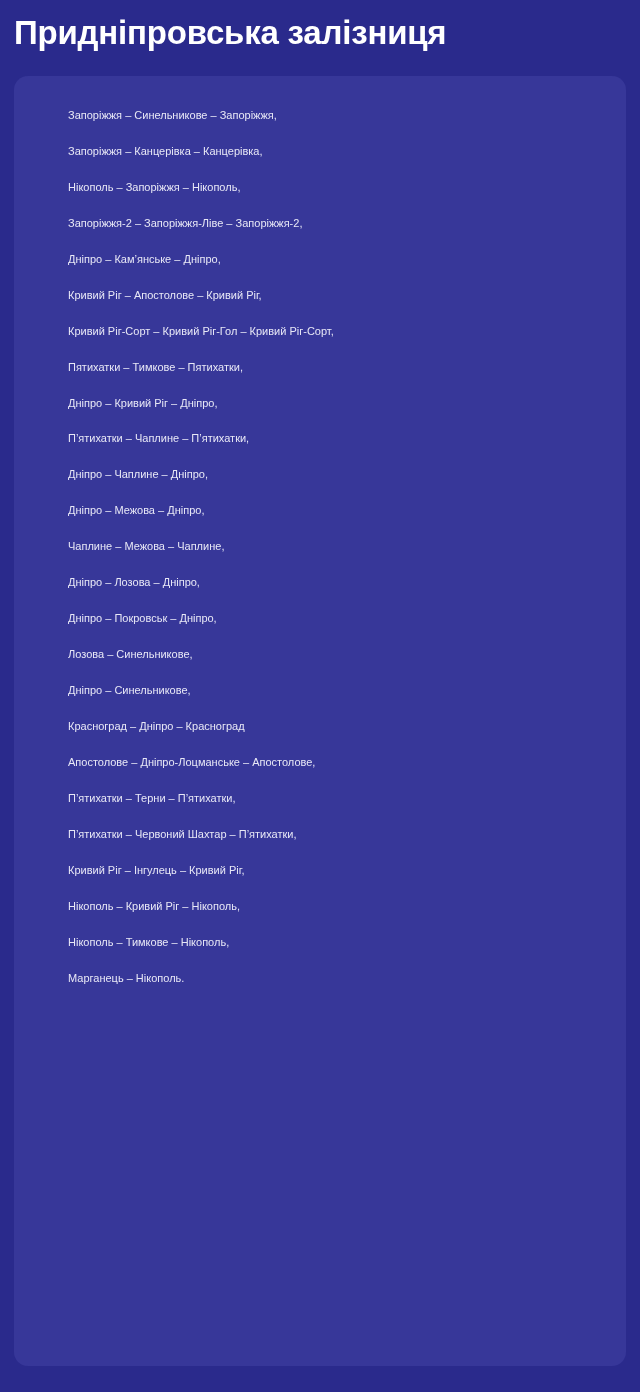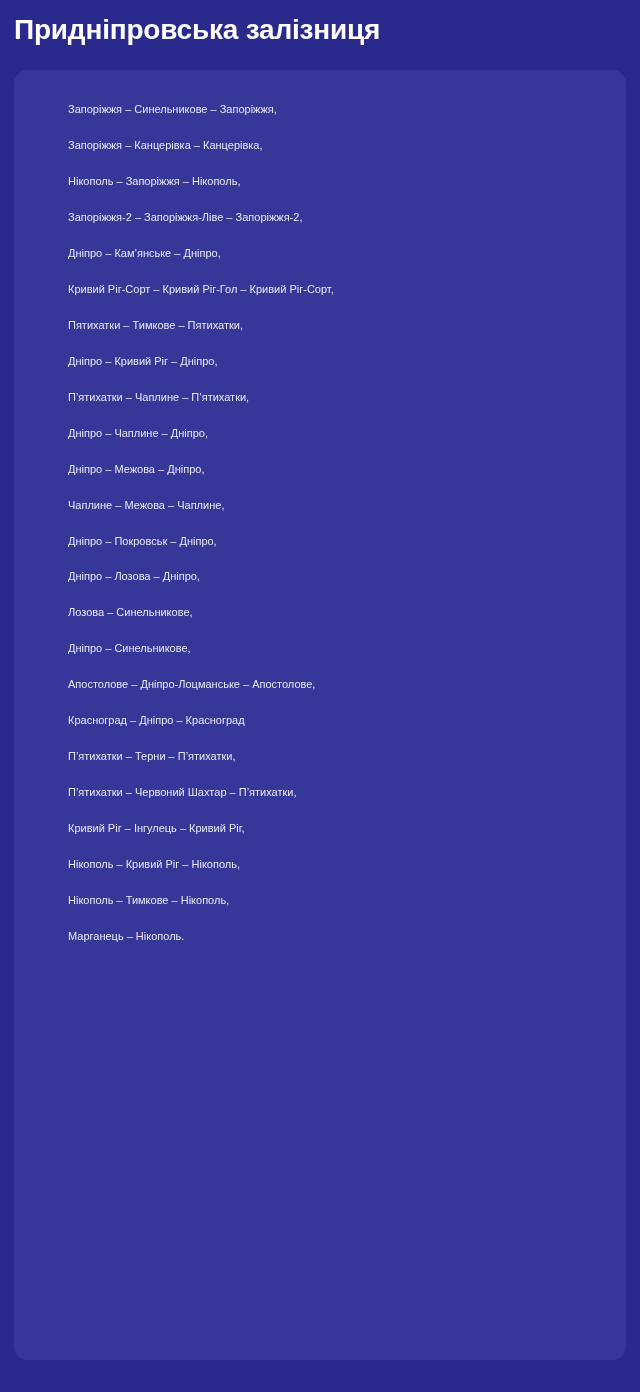--- a/index.html
+++ b/index.html
@@ -16,21 +16,21 @@
   .page {
     width: 640px;
     min-height: 1392px;
     box-sizing: border-box;
     background: #2a2a8c;
     padding: 0;
     position: relative;
   }
   .page-title {
     color: #ffffff;
-    font-size: 28px;
+    font-size: 33px;
     font-weight: bold;
     line-height: 1.15;
     padding: 14px 14px 0 14px;
     margin: 0;
     letter-spacing: -0.2px;
   }
   .card {
     margin: 24px 14px 0 14px;
     background: #373799;
     border-radius: 14px;
@@ -57,33 +57,34 @@
 
 <div class="page">
   <h1 class="page-title">Придніпровська залізниця</h1>
   <div class="card">
     <ul class="route-list">
         <li class="route-item">Запоріжжя – Синельникове – Запоріжжя,</li>
         <li class="route-item">Запоріжжя – Канцерівка – Канцерівка,</li>
         <li class="route-item">Нікополь – Запоріжжя – Нікополь,</li>
         <li class="route-item">Запоріжжя-2 – Запоріжжя-Ліве – Запоріжжя-2,</li>
         <li class="route-item">Дніпро – Кам’янське – Дніпро,</li>
+        <li class="route-item">Кривий Ріг – Апостолове – Кривий Ріг,</li>
         <li class="route-item">Кривий Ріг-Сорт – Кривий Ріг-Гол – Кривий Ріг-Сорт,</li>
         <li class="route-item">Пятихатки – Тимкове – Пятихатки,</li>
         <li class="route-item">Дніпро – Кривий Ріг – Дніпро,</li>
         <li class="route-item">П’ятихатки – Чаплине – П’ятихатки,</li>
         <li class="route-item">Дніпро – Чаплине – Дніпро,</li>
         <li class="route-item">Дніпро – Межова – Дніпро,</li>
         <li class="route-item">Чаплине – Межова – Чаплине,</li>
+        <li class="route-item">Дніпро – Лозова – Дніпро,</li>
         <li class="route-item">Дніпро – Покровськ – Дніпро,</li>
-        <li class="route-item">Дніпро – Лозова – Дніпро,</li>
         <li class="route-item">Лозова – Синельникове,</li>
         <li class="route-item">Дніпро – Синельникове,</li>
+        <li class="route-item">Красноград – Дніпро – Красноград</li>
         <li class="route-item">Апостолове – Дніпро-Лоцманське – Апостолове,</li>
-        <li class="route-item">Красноград – Дніпро – Красноград</li>
         <li class="route-item">П’ятихатки – Терни – П’ятихатки,</li>
         <li class="route-item">П’ятихатки – Червоний Шахтар – П’ятихатки,</li>
         <li class="route-item">Кривий Ріг – Інгулець – Кривий Ріг,</li>
         <li class="route-item">Нікополь – Кривий Ріг – Нікополь,</li>
         <li class="route-item">Нікополь – Тимкове – Нікополь,</li>
         <li class="route-item">Марганець – Нікополь.</li>
       </ul>
   </div>
 </div>
 

